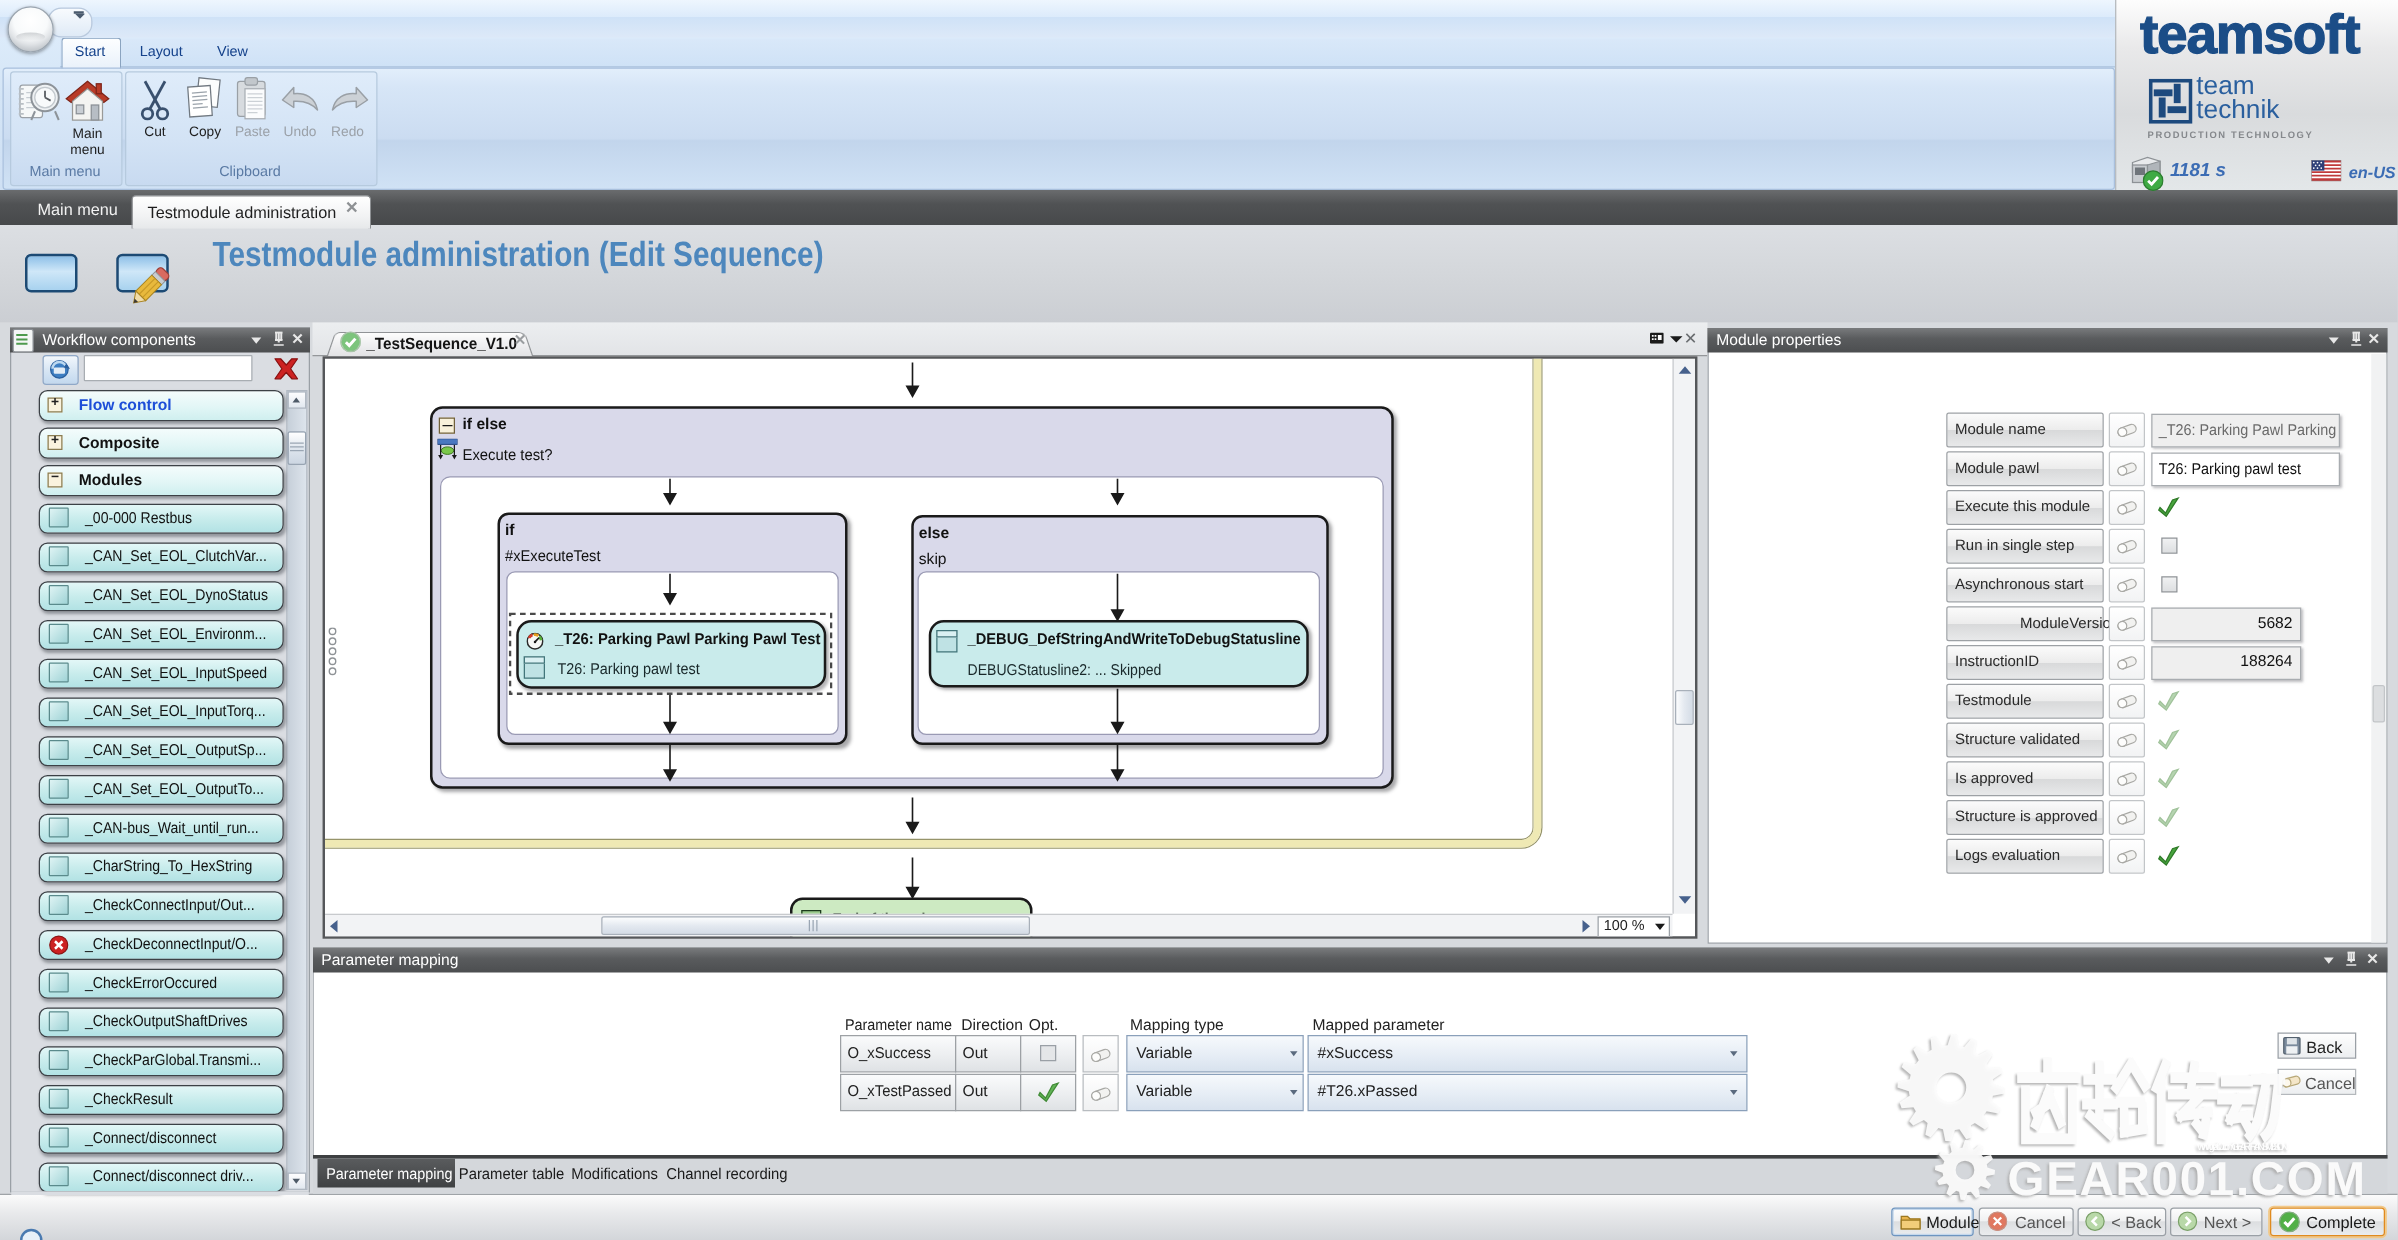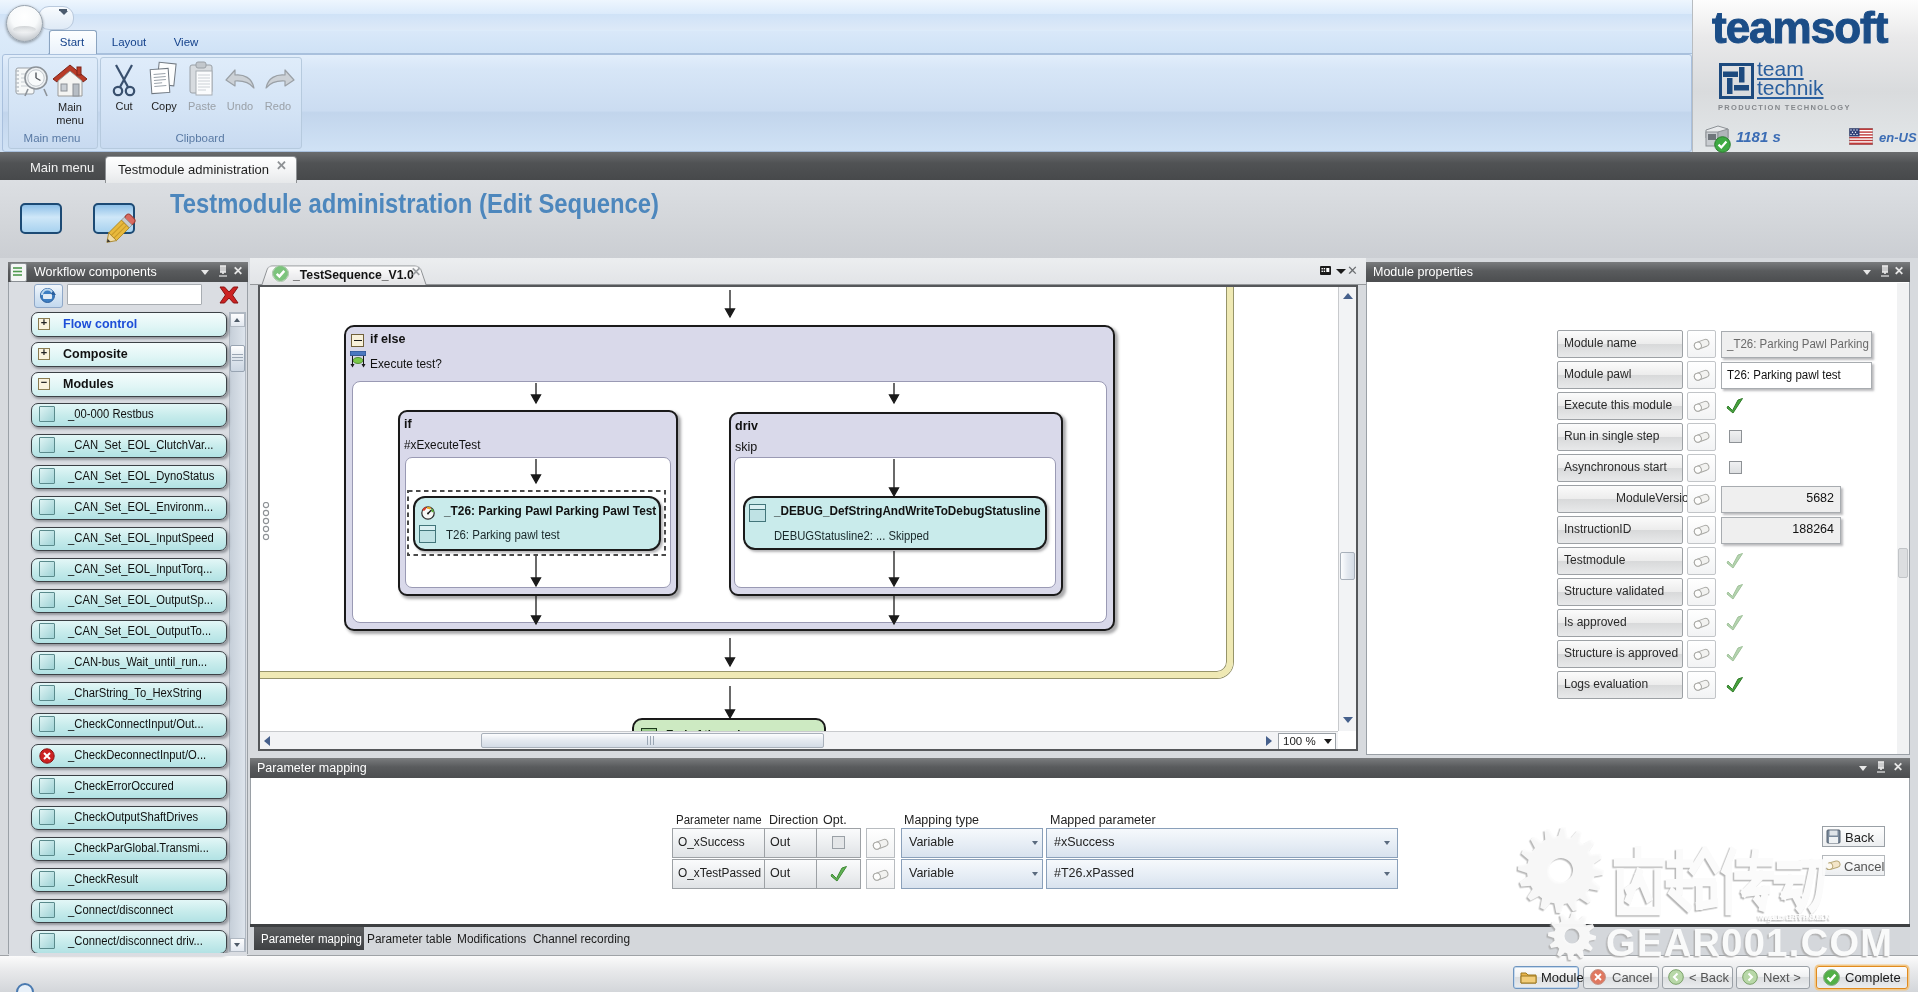--- a/index.html
+++ b/index.html
@@ -140,21 +140,21 @@
 <div class="abs nw" style="left:258px;top:100px;width:40px;text-align:center;font-size:11px;color:#9ba1a8;">Redo</div>
 
 <div class="abs nw" style="left:1712px;top:3px;font-size:44px;font-weight:bold;color:#1b4d87;letter-spacing:-1px;-webkit-text-stroke:1px #1b4d87;">teamsoft</div>
 <svg class="abs" style="left:1719px;top:63px;" width="35" height="36" viewBox="0 0 35 36">
  <rect x="1.5" y="1.5" width="32" height="33" fill="none" stroke="#1d4a7e" stroke-width="3"></rect>
  <rect x="4" y="8.5" width="15" height="5.5" fill="#1d4a7e"></rect>
  <rect x="20" y="4" width="5.5" height="15.5" fill="#1d4a7e"></rect>
  <rect x="8" y="15" width="5.5" height="16" fill="#1d4a7e"></rect>
  <rect x="15" y="22" width="15" height="5.5" fill="#1d4a7e"></rect>
 </svg>
-<div class="abs nw" style="left:1757px;top:59px;font-size:21px;color:#2a5f9e;line-height:19px;letter-spacing:0px;text-decoration:underline;">team<br>technik</div>
+<div class="abs nw" style="left:1757px;top:59px;font-size:21px;color:#2a5f9e;line-height:19px;letter-spacing:0px;">team<br>technik</div>
 <div class="abs nw" style="left:1718px;top:103px;font-size:7.5px;font-weight:bold;color:#85888c;letter-spacing:1.3px;">PRODUCTION TECHNOLOGY</div>
 
 <svg class="abs" style="left:1702px;top:124px;" width="30" height="28" viewBox="0 0 30 28">
  <polygon points="4,6 16,2 26,5 26,14 14,18 4,14" fill="#e8eaec" stroke="#8d9296" stroke-width="1"></polygon>
  <rect x="4" y="8" width="12" height="14" fill="#c8ccd0" stroke="#8d9296"></rect>
  <rect x="6" y="10" width="8" height="6" fill="#6f757b"></rect>
  <polygon points="16,8 26,5 26,19 16,22" fill="#b0b5ba" stroke="#8d9296"></polygon>
 </svg>
 <svg class="abs" style="left:1714px;top:136px;" width="17" height="17" viewBox="0 0 17 17">
  <circle cx="8.5" cy="8.5" r="7.8" fill="#3faa44" stroke="#2a7d2f"></circle>
@@ -398,21 +398,21 @@
   <line x1="7" y1="7.5" x2="10.2" y2="4.2" stroke="#1a1a1a" stroke-width="1.4"></line>
   <circle cx="7" cy="7.5" r="1" fill="#1a1a1a"></circle>
  </svg>
  <div class="abs nw" style="left:184px;top:217px;font-size:12.5px;font-weight:bold;color:#111;transform:scaleX(.95);transform-origin:0 50%;">_T26: Parking Pawl Parking Pawl Test</div>
  <div class="abs" style="left:159px;top:238px;width:17px;height:18px;border:1.2px solid #42757a;background:#bfe2e4;box-sizing:border-box;"></div>
  <div class="abs" style="left:159px;top:238px;width:17px;height:6px;border:1.2px solid #42757a;background:#daf0f2;box-sizing:border-box;"></div>
  <div class="abs nw" style="left:186px;top:241px;font-size:12.5px;color:#19282a;transform:scaleX(.92);transform-origin:0 50%;">T26: Parking pawl test</div>
 
  <div class="abs" style="left:469px;top:125px;width:334px;height:184px;border-radius:9px;background:#d9d9ea;
   border:2.5px solid #1a1a1a;box-shadow:2.5px 2.5px 3px rgba(40,40,45,.4);box-sizing:border-box;"></div>
- <div class="abs nw" style="left:475px;top:132px;font-size:12.5px;font-weight:bold;color:#111;">driv</div>
+ <div class="abs nw" style="left:475px;top:132px;font-size:12.5px;font-weight:bold;color:#111;">else</div>
  <div class="abs nw" style="left:475px;top:153px;font-size:12.5px;color:#111;">skip</div>
  <div class="abs" style="left:474px;top:170px;width:322px;height:131px;border-radius:7px;background:#ffffff;border:1.5px solid #9a9ab4;box-sizing:border-box;"></div>
 
  <div class="abs" style="left:483px;top:209px;width:304px;height:54px;border-radius:12px;background:#c9ebeb;
   border:2.5px solid #1a1a1a;box-shadow:2px 2px 2.5px rgba(40,40,45,.35);box-sizing:border-box;"></div>
  <div class="abs" style="left:489px;top:217px;width:17px;height:18px;border:1.2px solid #42757a;background:#bfe2e4;box-sizing:border-box;"></div>
  <div class="abs" style="left:489px;top:217px;width:17px;height:6px;border:1.2px solid #42757a;background:#daf0f2;box-sizing:border-box;"></div>
  <div class="abs nw" style="left:514px;top:217px;font-size:12.5px;font-weight:bold;color:#111;transform:scaleX(.94);transform-origin:0 50%;">_DEBUG_DefStringAndWriteToDebugStatusline</div>
  <div class="abs nw" style="left:514px;top:242px;font-size:12.5px;color:#19282a;transform:scaleX(.9);transform-origin:0 50%;">DEBUGStatusline2: ... Skipped</div>
 

